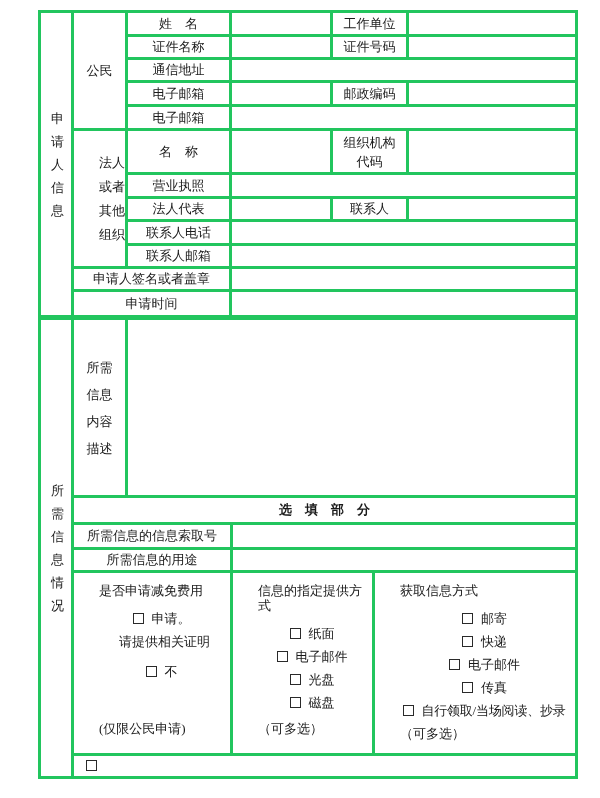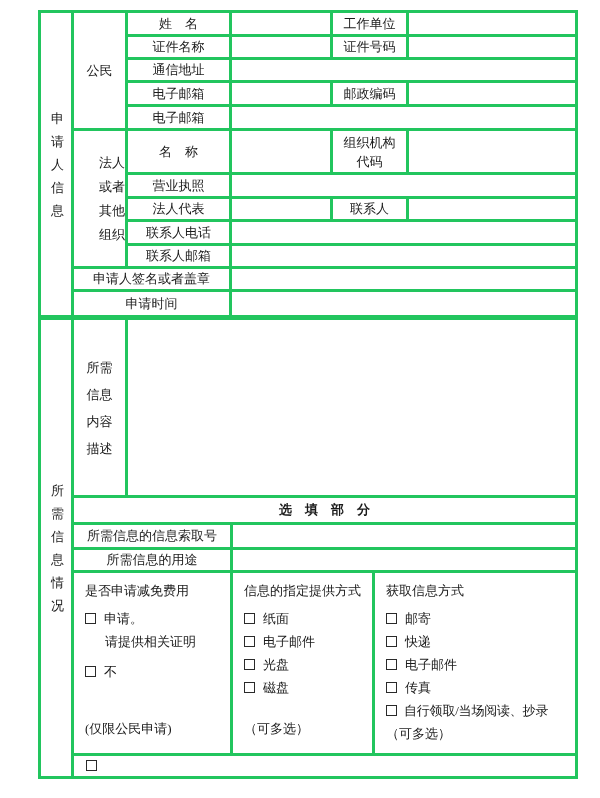--- a/index.html
+++ b/index.html
@@ -15,24 +15,24 @@
   table.t1 { border:2px solid #4a4a4a; }
   table.t2 { border:2px solid #4a4a4a; margin-top:-1px; }
   td { border:3px solid #22c55e; vertical-align:middle; overflow:hidden; }
   td.lbl { text-align:center; }
   td.vert { text-align:center; }
   .vtext { width:16px; line-height:23px; word-break:break-all; margin:0 auto; text-align:right; }
   .grouplines div { line-height:24px; text-align:right; }
   .two-line div { line-height:19px; }
   .desc-lines div { line-height:27px; }
   td.header-row { text-align:center; font-weight:bold; }
-  td.optcell { vertical-align:top; padding:10px 6px 12px 11px; }
+  td.optcell { vertical-align:top; padding:10px 6px 12px 25px; }
   .optcol { display:flex; flex-direction:column; min-height:153px; }
   .optcol .title { margin-bottom:13px; line-height:15px; }
-  .opt { margin-bottom:8px; line-height:15px; white-space:nowrap; }
+  .opt { margin-bottom:8px; line-height:15px; white-space:nowrap;text-align:center; }
   .opt-note { margin-left:20px; margin-bottom:15px; line-height:15px; }
   .bottom-note { margin-top:auto; line-height:15px; }
   .cb {
     display:inline-block; width:11px; height:11px;
     border:1px solid #2a2a2a; margin-right:8px; vertical-align:-1px;
     background:#fff;
   }
   .cb.sm { margin-right:7px; }
   td.otherrow { text-align:left; padding-left:12px; }
   .r24 { height:24px; } .r23 { height:23px; } .r44 { height:44px; }

